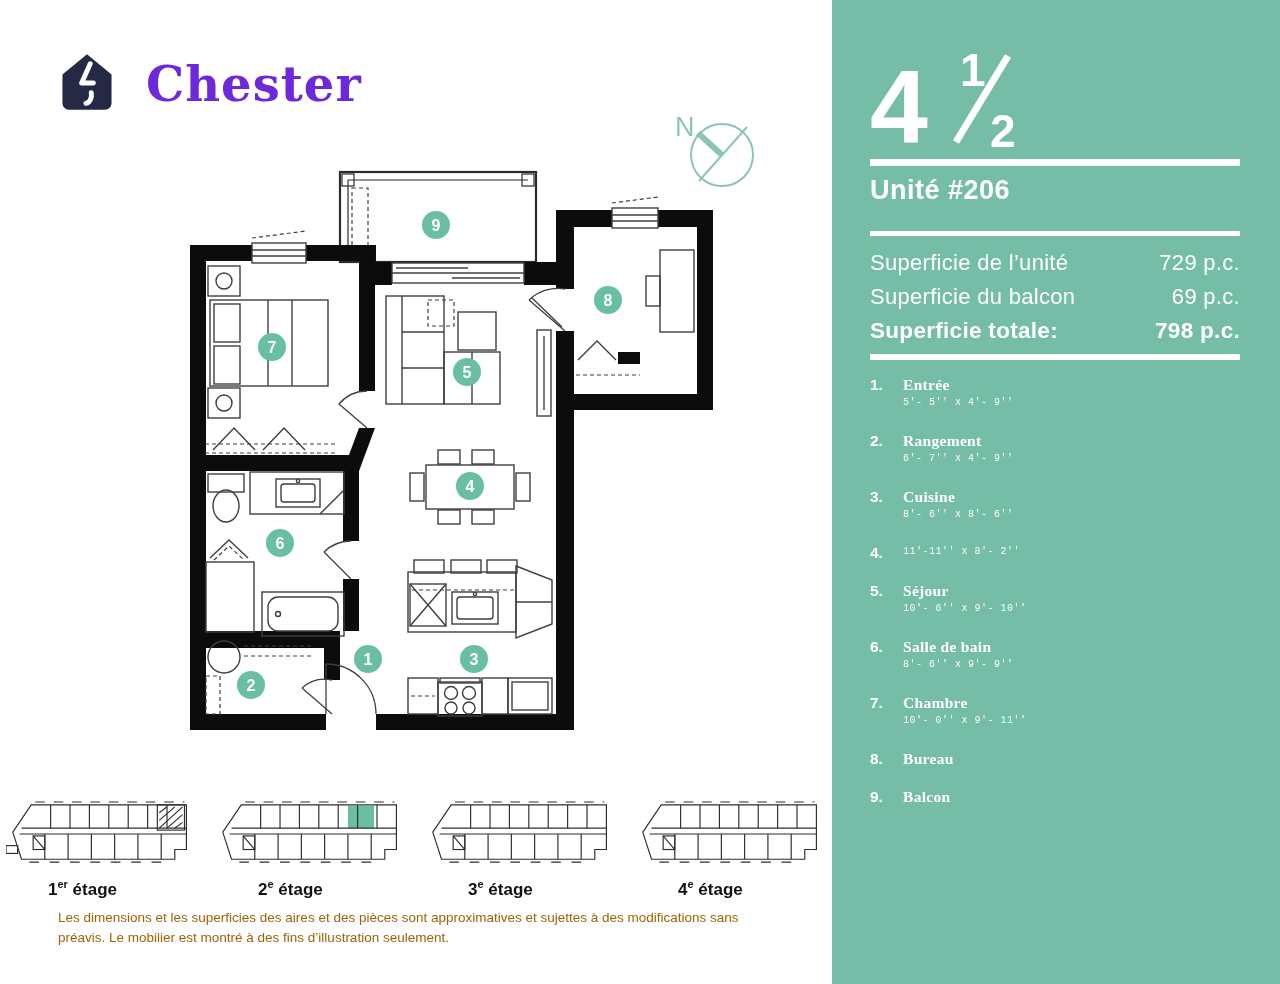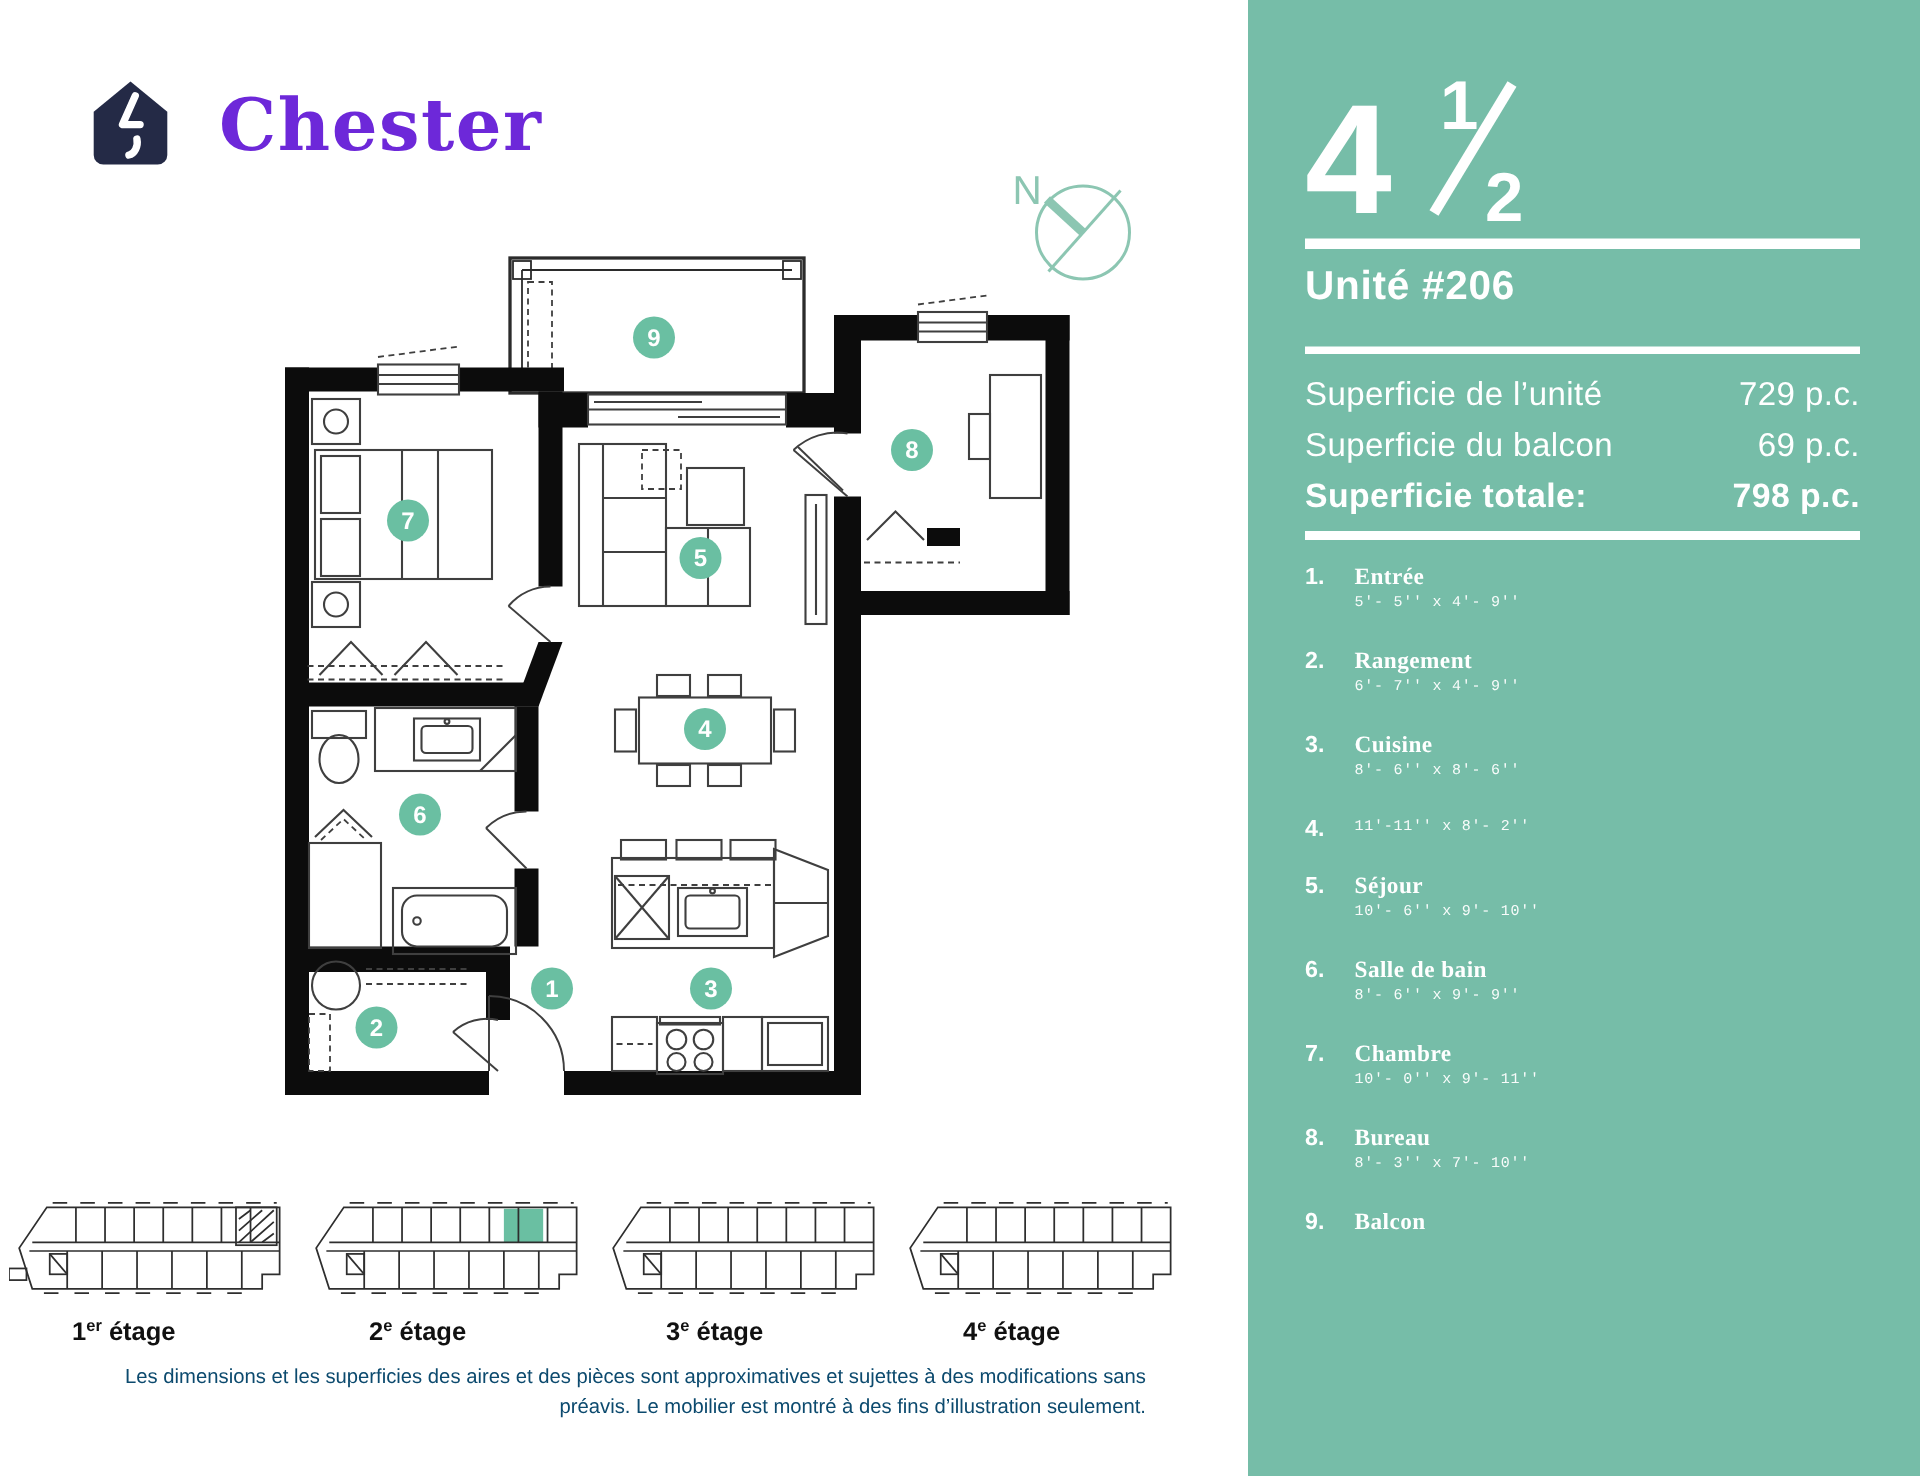--- a/index.html
+++ b/index.html
@@ -8,28 +8,28 @@
 
   
   .brand-icon{position:absolute;left:55px;top:50px;width:64px;height:64px;}
   .brand-name{position:absolute;left:146px;top:56px;font-family:"DejaVu Serif","Liberation Serif",serif;
     font-weight:bold;font-size:48px;color:#6d28d9;letter-spacing:1px;}
 
   
   .plan{position:absolute;left:160px;top:100px;width:620px;height:660px;}
 
   
-  .floors{position:absolute;left:6px;top:794px;display:flex;gap:4px;}
+  .floors{position:absolute;left:6px;top:794px;display:flex;gap:16px;}
   .floor{width:194px;}
   .floor svg{width:194px;height:80px;display:block;}
   .floor-label{margin:4px 0 0 42px;font-size:17px;font-weight:bold;color:#111;}
   .floor-label sup{font-size:11px;}
 
   .disclaimer{position:absolute;left:58px;top:908px;width:706px;font-size:13.5px;
-    line-height:1.45;color:#0c4a6e;text-align:right;}
+    line-height:1.45;color:#a16207;}
 
   
   .panel{position:absolute;left:832px;top:0;width:448px;height:984px;background:#76BDA8;color:#fff;}
   .p-inner{padding:46px 40px 0 38px;}
   .big-row{display:flex;align-items:flex-end;height:104px;}
   .big4{font-size:104px;font-weight:bold;line-height:.82;letter-spacing:2px;}
   .frac{width:76px;height:104px;margin-left:14px;}
   .frac text{fill:#fff;font-family:"Liberation Sans",sans-serif;font-weight:bold;font-size:46px;}
   .frac line{stroke:#fff;stroke-width:7;}
   .bar{background:#fff;width:370px;}
@@ -402,21 +402,20 @@
           <span class="rdims">8'- 6'' x  9'- 9''</span>
         </div>
         <div class="room">
           <span class="rnum">7.</span>
           <span class="rname">Chambre</span>
           <span class="rdims">10'- 0'' x  9'- 11''</span>
         </div>
         <div class="room">
           <span class="rnum">8.</span>
           <span class="rname">Bureau</span>
-          <span class="rdims">8'- 3'' x  7'- 10''</span>
         </div>
         <div class="room">
           <span class="rnum">9.</span>
           <span class="rname">Balcon</span>
         </div>
       </div>
     </div>
   </div>
 </div>
 

